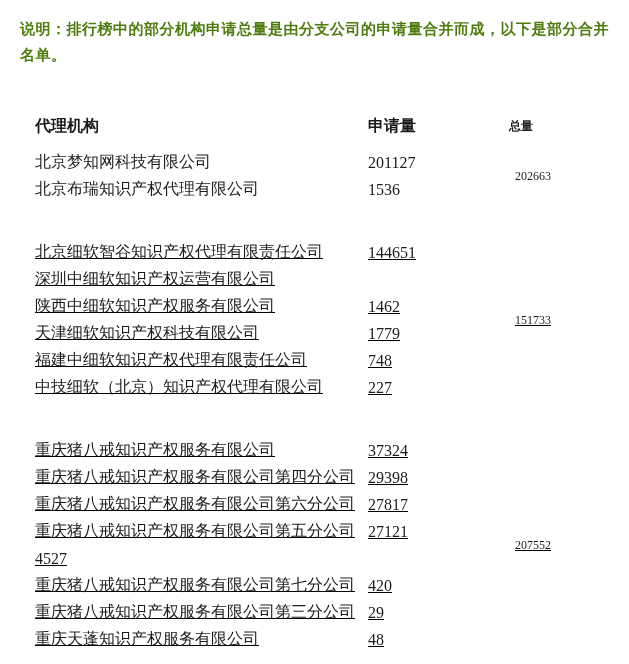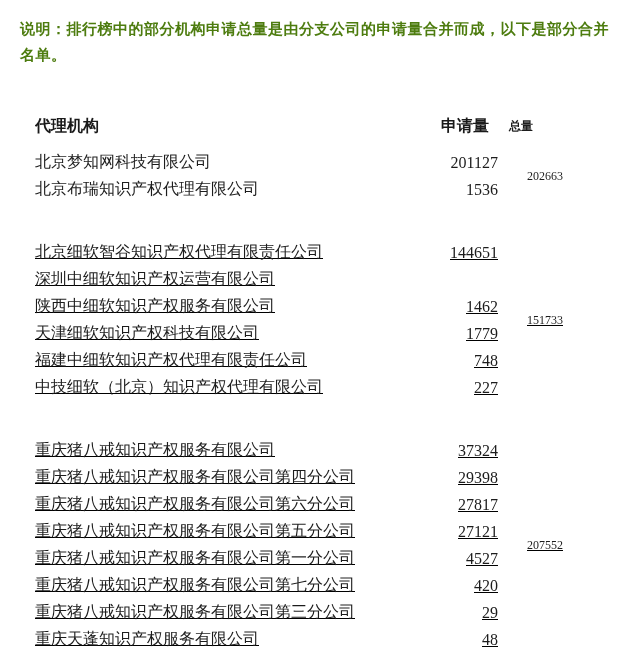--- a/index.html
+++ b/index.html
@@ -38,34 +38,33 @@
     font-size: 16px;
     color: #1a1a1a;
     margin-bottom: 9px;
   }
   .thead .rows-col { width: 463px; display: flex; gap: 48px; }
   .thead .cell-name { flex: 1; }
   .thead .cell-value { width: 130px; padding-right: 9px; }
   .thead .total-col { padding-left: 11px; }
   .group {
     display: flex;
-    gap: 12px;
   }
   .group + .group { margin-top: 36px; text-decoration: underline; }
   .rows-col { width: 463px; }
   .row {
     display: flex;
     height: 27px;
     align-items: center;
     font-family: "Liberation Serif", serif;
     font-size: 16px;
     color: #1c1c1c;
   }
   .cell-name { flex: 1; white-space: nowrap; overflow: hidden; }
-  .cell-value { width: 130px; text-align: right; font-variant-numeric: lining-nums; }
+  .cell-value { width: 130px; font-variant-numeric: lining-nums; }
   .total-col {
     width: 95px;
     display: flex;
     align-items: center;
     padding-left: 17px;
     font-family: "Liberation Serif", serif;
     font-size: 12px;
     color: #1c1c1c;
   }
 </style>
@@ -140,21 +139,20 @@
             </div>
             <div class="row">
               <div class="cell-name">重庆猪八戒知识产权服务有限公司第六分公司</div>
               <div class="cell-value">27817</div>
             </div>
             <div class="row">
               <div class="cell-name">重庆猪八戒知识产权服务有限公司第五分公司</div>
               <div class="cell-value">27121</div>
             </div>
             <div class="row">
-              <div class="cell-name">重庆猪八戒知识产权服务有限公司第一分公司</div>
               <div class="cell-value">4527</div>
             </div>
             <div class="row">
               <div class="cell-name">重庆猪八戒知识产权服务有限公司第七分公司</div>
               <div class="cell-value">420</div>
             </div>
             <div class="row">
               <div class="cell-name">重庆猪八戒知识产权服务有限公司第三分公司</div>
               <div class="cell-value">29</div>
             </div>

